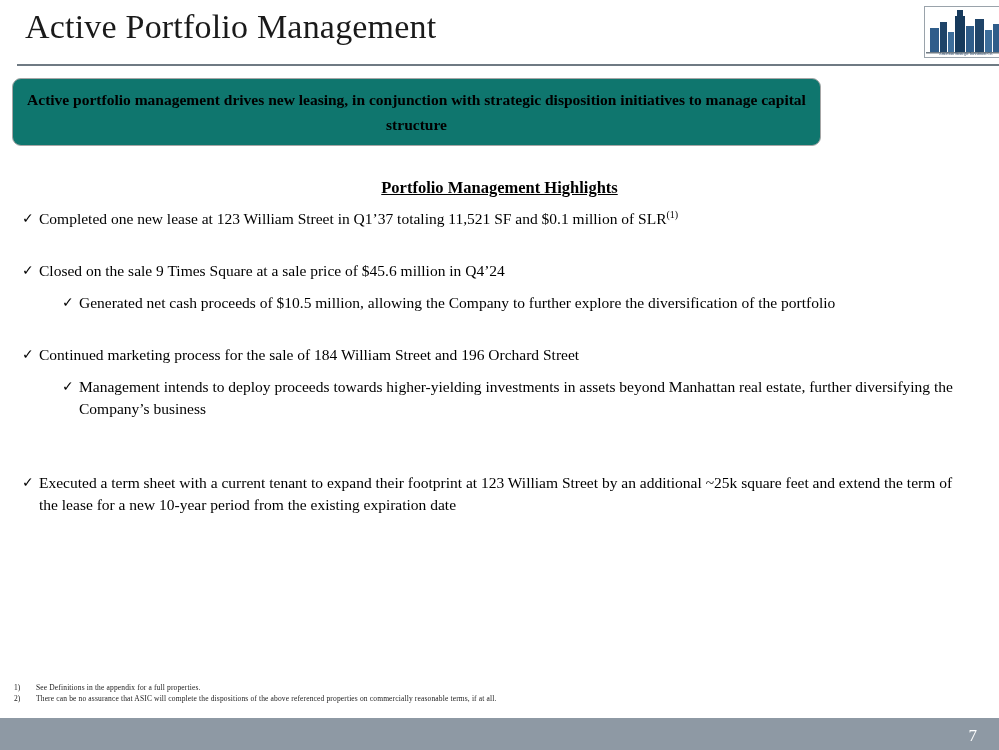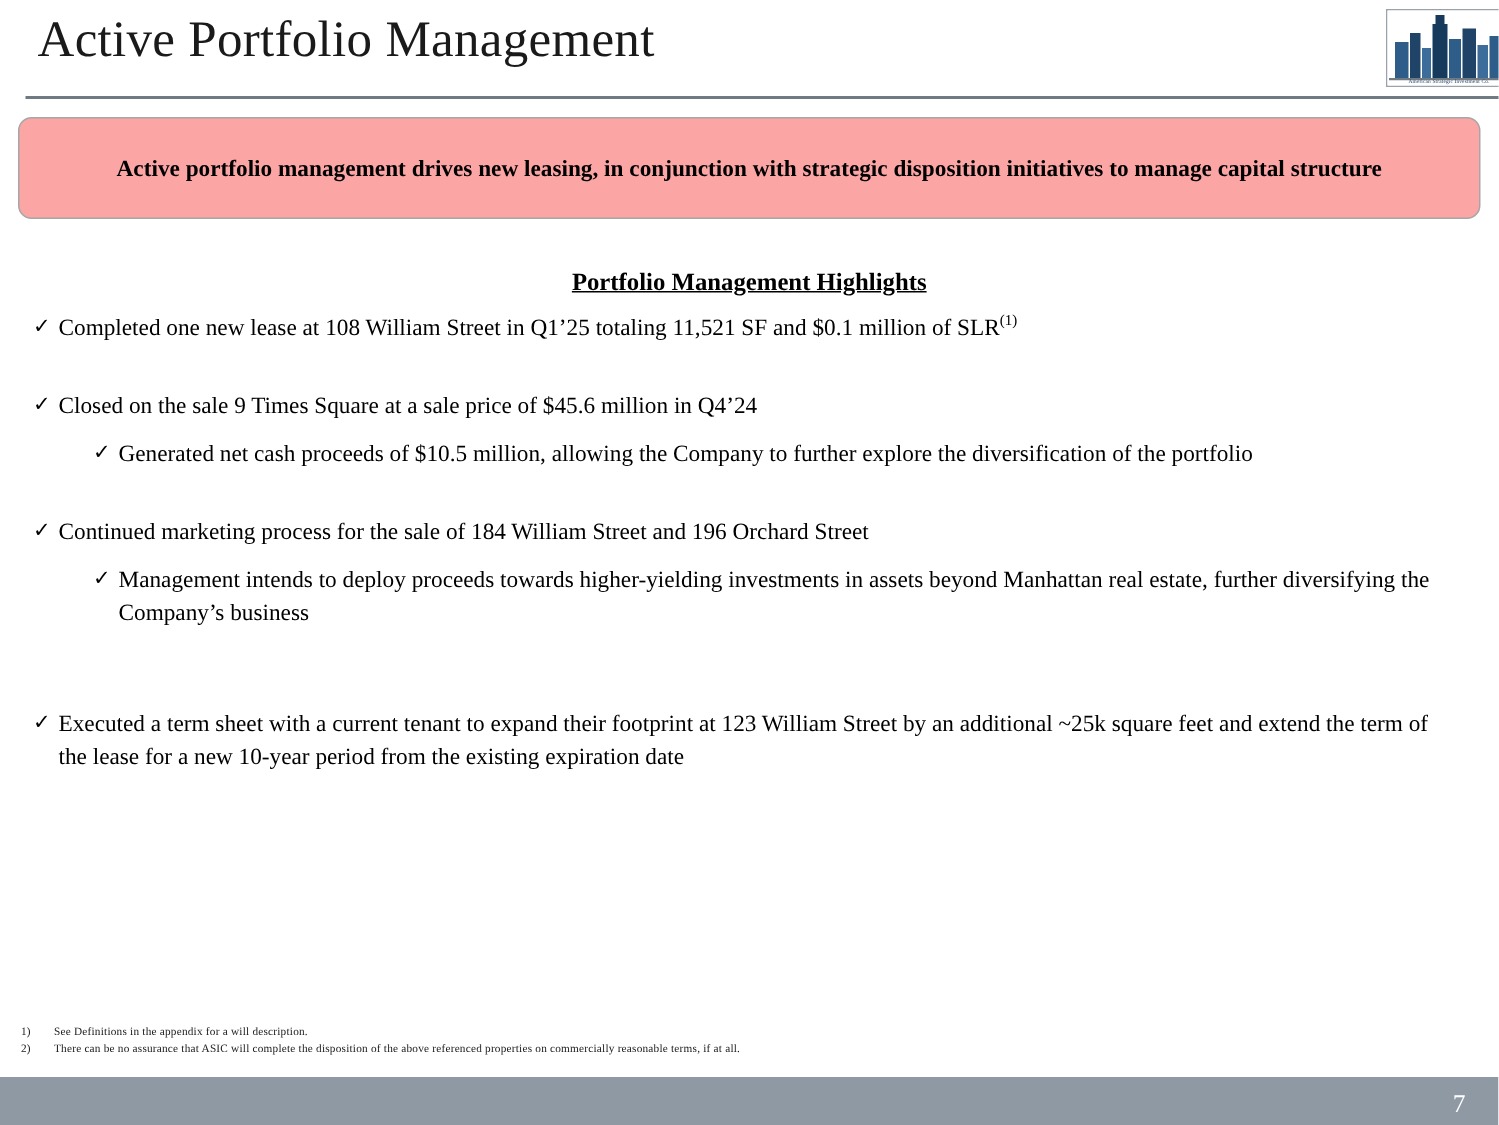--- a/index.html
+++ b/index.html
@@ -74,23 +74,23 @@
     color: #1b3a5c;
     font-family: "Liberation Serif", serif;
     line-height: 5px;
   }
 
   
   .banner {
     position: absolute;
     left: 12px;
     top: 78px;
-    width: 975px;
+    width: 809px;
     height: 68px;
-    background: #fca5a5;
+    background: #0f766e;
     border: 1px solid #a6a6a6;
     border-radius: 9px;
     box-sizing: border-box;
     display: flex;
     align-items: center;
     justify-content: center;
   }
   .banner-text {
     font-size: 15.5px;
     font-weight: bold;
@@ -225,21 +225,21 @@
   <div class="banner">
     <div class="banner-text">Active portfolio management drives new leasing, in conjunction with strategic disposition initiatives to manage capital structure</div>
   </div>
 
   <div class="section-heading">Portfolio Management Highlights</div>
 
   <div class="bullets">
 
     <div class="bullet lvl1">
       <span class="check">✓</span>
-      <span class="btext"><span>Completed one new lease at 108 William Street in Q1’25 totaling 11,521 SF and $0.1 million of SLR</span><span class="sup">(1)</span></span>
+      <span class="btext"><span>Completed one new lease at 123 William Street in Q1’37 totaling 11,521 SF and $0.1 million of SLR</span><span class="sup">(1)</span></span>
     </div>
 
     <div class="gap-lg"></div>
 
     <div class="bullet lvl1">
       <span class="check">✓</span>
       <span class="btext">Closed on the sale 9 Times Square at a sale price of $45.6 million in Q4’24</span>
     </div>
 
     <div class="gap-sm"></div>
@@ -269,24 +269,24 @@
     <div class="bullet lvl1">
       <span class="check">✓</span>
       <span class="btext">Executed a term sheet with a current tenant to expand their footprint at 123 William Street by an additional ~25k square feet and extend the term of the lease for a new 10-year period from the existing expiration date</span>
     </div>
 
   </div>
 
   <div class="footnotes">
     <div class="fn-row">
       <span class="fn-num">1)</span>
-      <span class="fn-text">See Definitions in the appendix for a will description.</span>
+      <span class="fn-text">See Definitions in the appendix for a full properties.</span>
     </div>
     <div class="fn-row">
       <span class="fn-num">2)</span>
-      <span class="fn-text">There can be no assurance that ASIC will complete the disposition of the above referenced properties on commercially reasonable terms, if at all.</span>
+      <span class="fn-text">There can be no assurance that ASIC will complete the dispositions of the above referenced properties on commercially reasonable terms, if at all.</span>
     </div>
   </div>
 
   <div class="footer-bar"></div>
   <div class="page-number">7</div>
 
 </div>
 
 </body></html>

